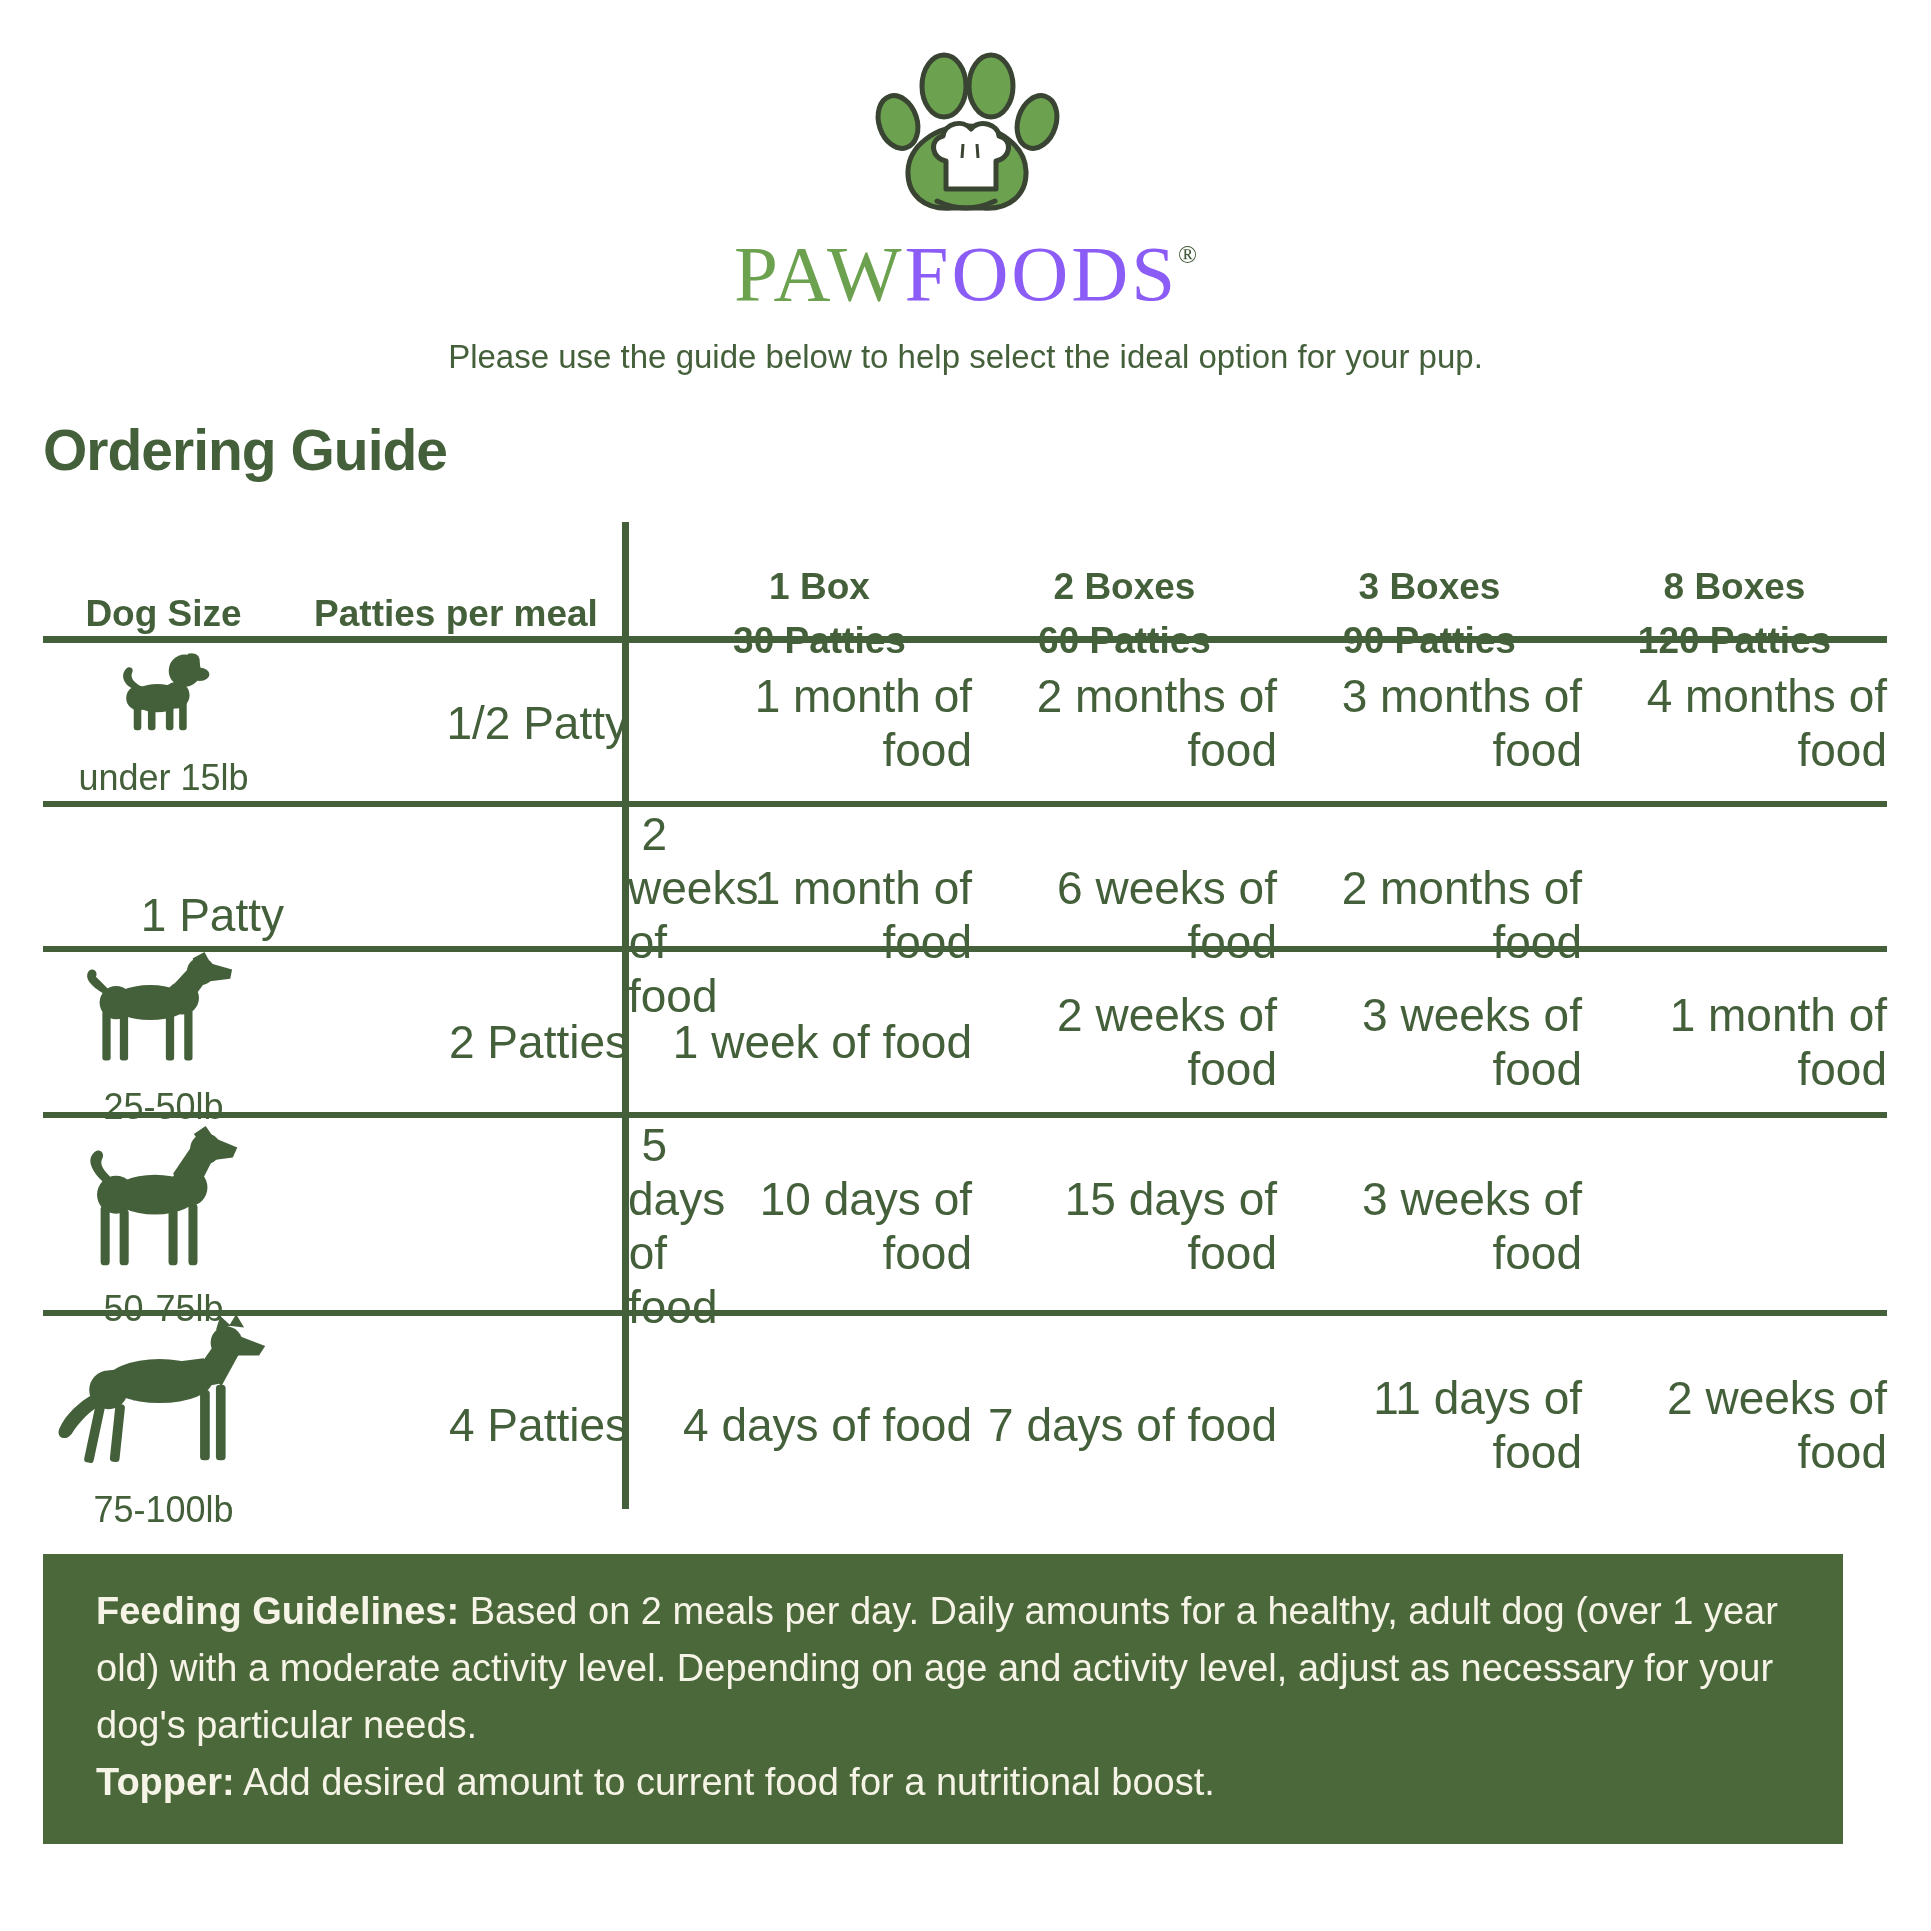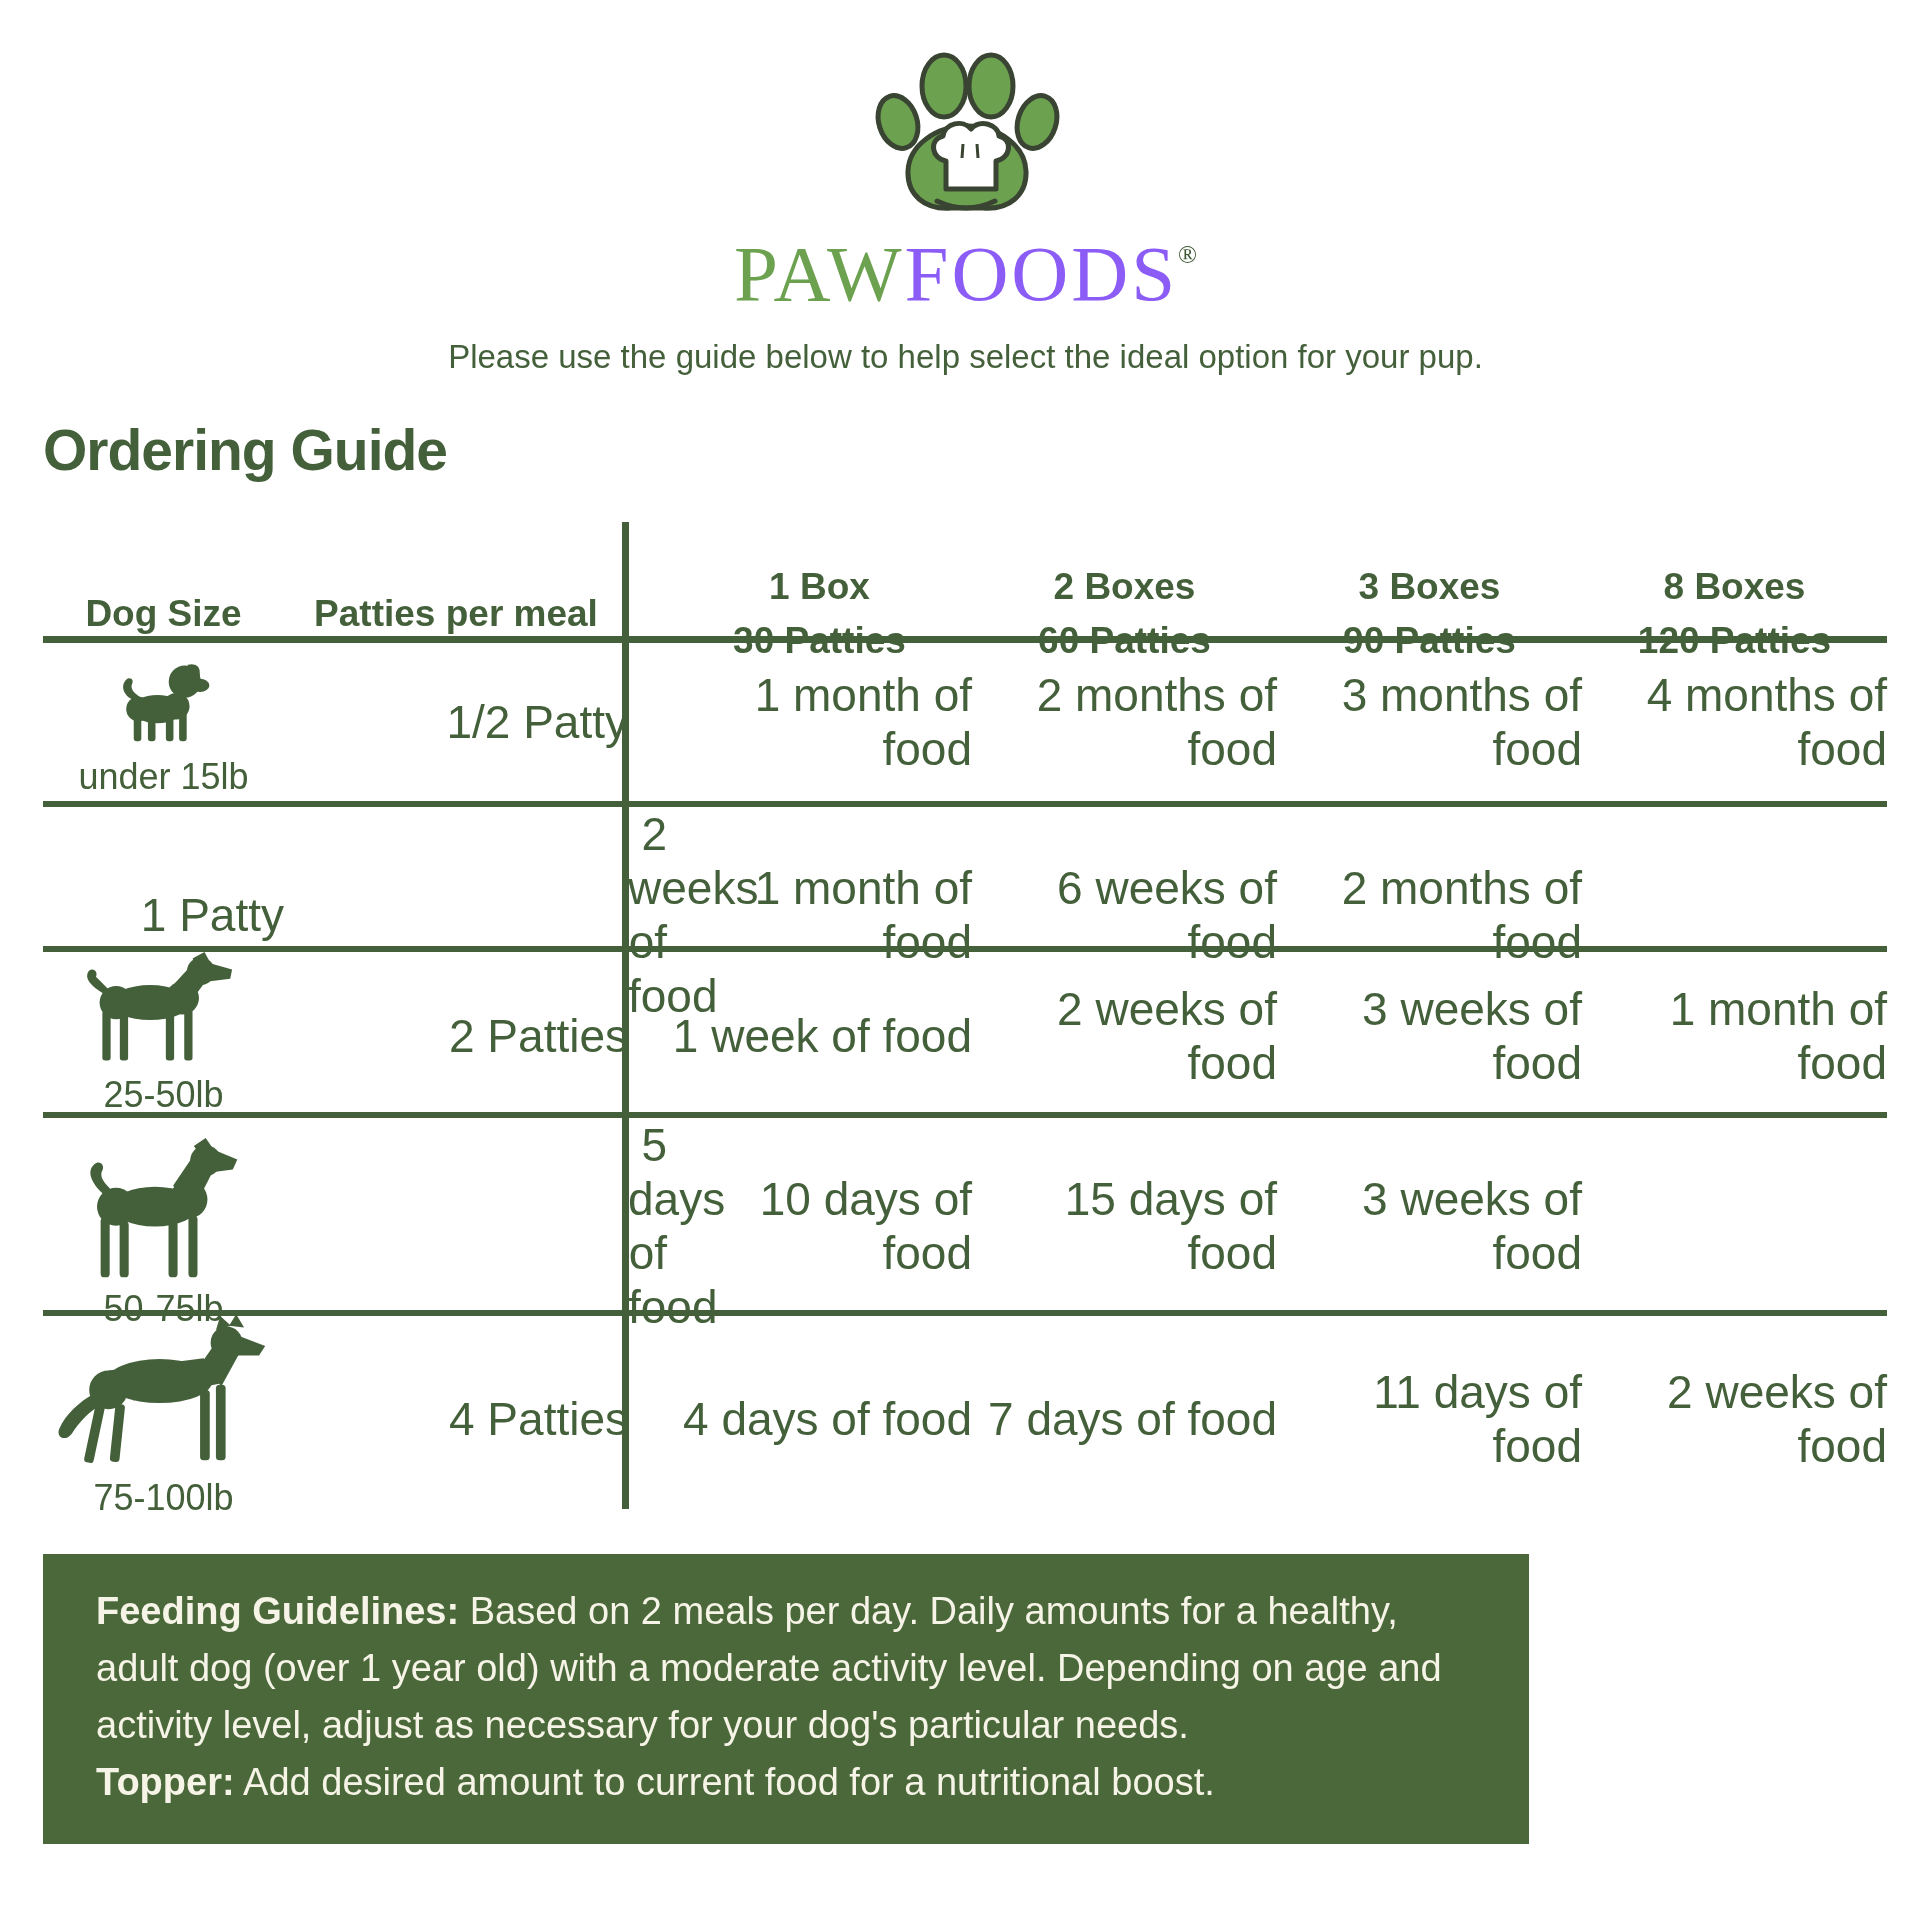--- a/index.html
+++ b/index.html
@@ -49,26 +49,26 @@
     width:6.8px; background:#44603A;
   }
   .hcell { font-size:37px; font-weight:700; text-align:center; line-height:1.25; }
   .hcell .l2 { display:block; margin-top:7.7px; }
   .cell { font-size:46px; text-align:right; }
   .dog-cell {
     display:flex; flex-direction:column; align-items:center;
     justify-content:flex-end; height:100%; padding-bottom:3.9px;
   }
   .dog-cell svg { display:block; }
-  .size-label { font-size:36px; margin-top:7px; white-space:nowrap; }
+  .size-label { font-size:36px; margin-top:19px; white-space:nowrap; }
   .dogfill { fill:#44603A; }
 
   
   .footer-box {
-    width:1486px; margin:35px 43px 0 43px;
+    width:1800px; margin:35px 43px 0 43px;
     background:#4A6839; color:#F6F3E7;
     padding:29px 53px 33px 53px;
     font-size:38px; line-height:1.5;
   }
   .footer-box p b { font-weight:700; }
 </style>
 </head>
 <body>
 
 <div class="header">

